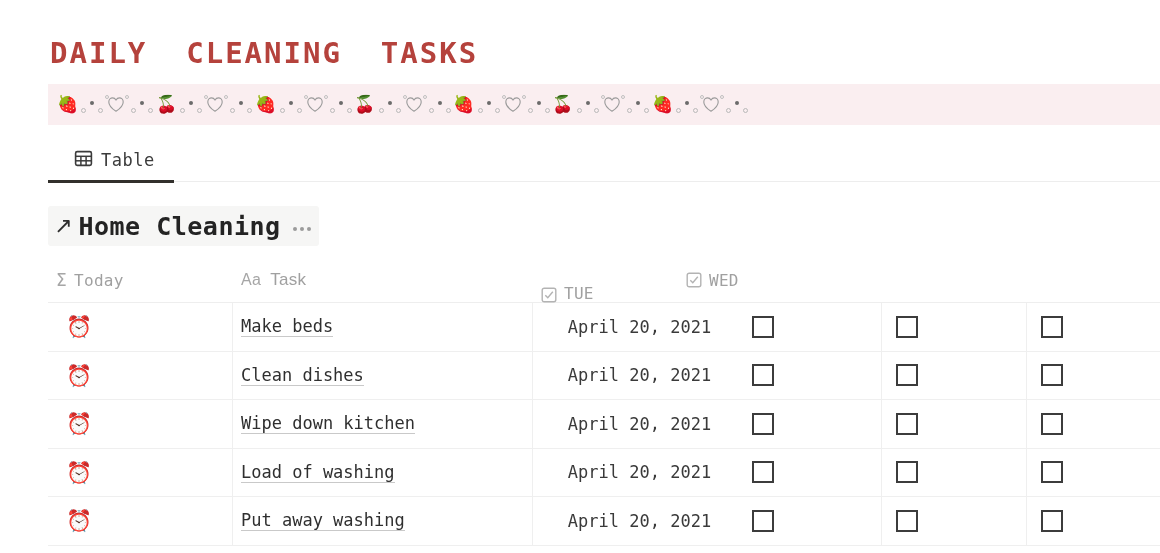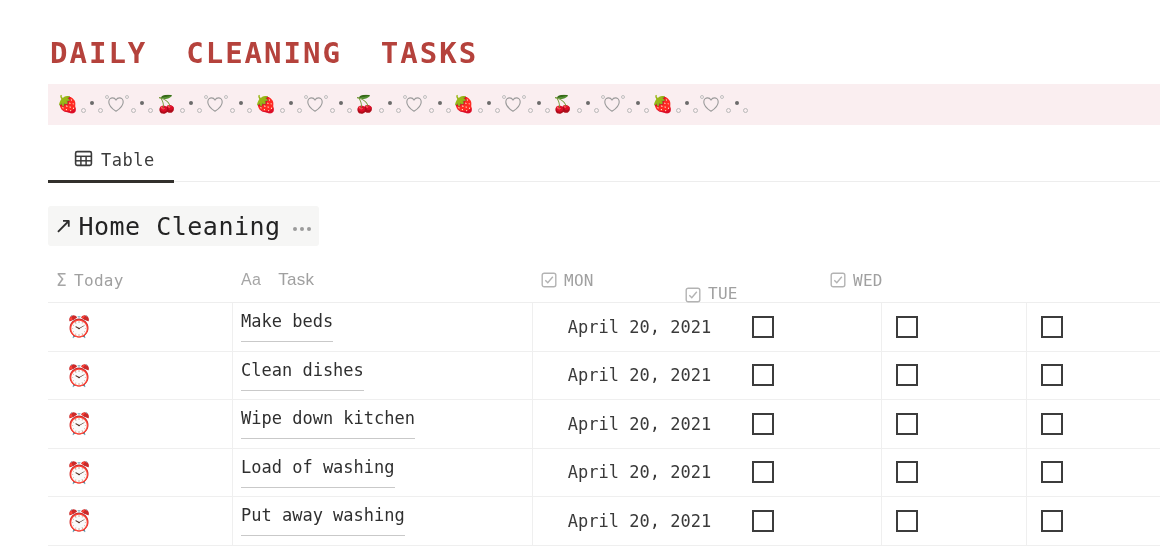--- a/index.html
+++ b/index.html
@@ -121,21 +121,21 @@
   .coll-arrow {
     font-size: 22px;
     color: #2e2e2e;
     margin-right: 6px;
     font-family: "DejaVu Sans", sans-serif;
     line-height: 1;
   }
   .coll-title {
     font-family: "DejaVu Sans Mono", "Liberation Mono", monospace;
     font-size: 25px;
-    font-weight: normal;
+    font-weight: bold;
     color: #232323;
     letter-spacing: 0.5px;
     white-space: pre;
   }
   .coll-dots {
     margin-left: 12px;
     display: flex;
     gap: 3px;
     align-items: center;
     padding-top: 6px;
@@ -161,21 +161,21 @@
     height: 45px;
     padding-left: 8px;
     font-family: "DejaVu Sans Mono", "Liberation Mono", monospace;
     font-size: 16px;
     color: #a0a0a0;
     letter-spacing: 0.3px;
     cursor: pointer;
     white-space: nowrap;
   }
   .th.today   { width: 185px; }
-  .th.task    { width: 300px; font-family: "Liberation Sans", sans-serif; font-size: 17px; gap: 17px; }
+  .th.task    { width: 300px; font-family: "Liberation Sans", sans-serif; font-size: 17px; gap: 9px; }
   .th.date    { width: 205px; }
   .th.mon     { width: 144px; }
   .th.tue     { width: 145px; align-items: flex-end; }
   .th.wed     { width: 133px; }
 
   .th .ico-sigma {
     font-family: "DejaVu Sans", sans-serif;
     font-size: 17px; color: #a6a6a6; line-height: 1;
   }
   .th .ico-aa {
@@ -203,21 +203,21 @@
   .td.tue    { width: 145px; }
   .td.wed    { width: 133px; border-right: none; }
 
   .emoji-clock { font-size: 21px; line-height: 1; padding-left: 10px; }
 
   .task-text {
     font-family: "DejaVu Sans Mono", "Liberation Mono", monospace;
     font-size: 17px;
     color: #2f2f2f;
     border-bottom: 1px solid #c9c9c9;
-    padding-bottom: 10px;
+    padding-bottom: 0;
     letter-spacing: 0px;
     white-space: nowrap;
     cursor: text;
   }
   .date-text {
     font-family: "DejaVu Sans Mono", "Liberation Mono", monospace;
     font-size: 17px;
     color: #3a3a3a;
     white-space: nowrap;
     letter-spacing: 0px;
@@ -432,29 +432,20 @@
         <span class="ico-sigma">Σ</span>
         <span>Today</span>
       </div>
 
       <div class="th task">
         <span class="ico-aa">Aa</span>
         <span>Task</span>
       </div>
 
 
-      <div class="th mon">
-        <span class="ico-chk">
-          <svg width="16" height="16" viewBox="0 0 16 16">
-            <rect x="1.2" y="1.2" width="13.6" height="13.6" rx="2" fill="none" stroke="#b3b3b3" stroke-width="1.4"></rect>
-            <polyline points="4.3,8.2 6.8,10.8 11.8,4.8" fill="none" stroke="#b3b3b3" stroke-width="1.4"></polyline>
-          </svg>
-        </span>
-        <span>MON</span>
-      </div>
 
       <div class="th tue">
         <span class="ico-chk">
           <svg width="16" height="16" viewBox="0 0 16 16">
             <rect x="1.2" y="1.2" width="13.6" height="13.6" rx="2" fill="none" stroke="#b3b3b3" stroke-width="1.4"></rect>
             <polyline points="4.3,8.2 6.8,10.8 11.8,4.8" fill="none" stroke="#b3b3b3" stroke-width="1.4"></polyline>
           </svg>
         </span>
         <span>TUE</span>
       </div>

